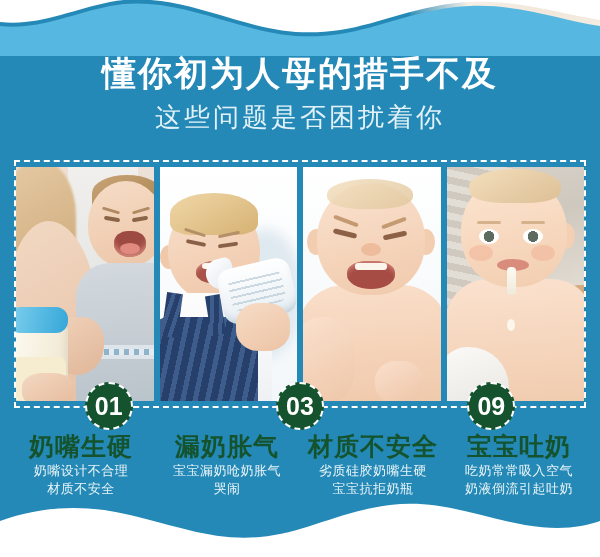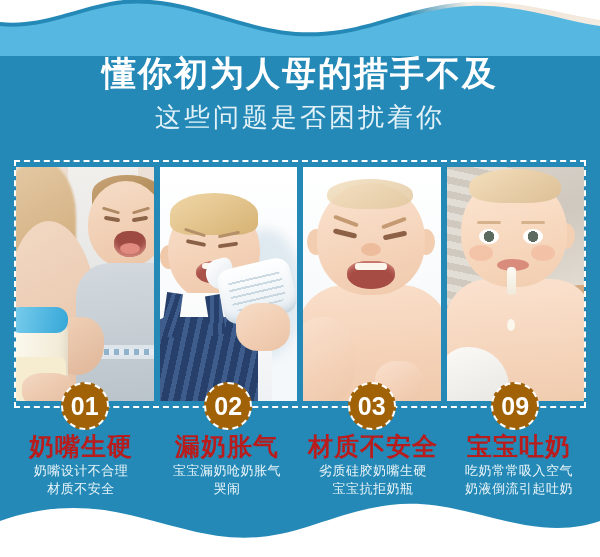--- a/index.html
+++ b/index.html
@@ -171,33 +171,33 @@
   .p4-shoulder{position:absolute;left:104px;top:118px;width:56px;height:74px;border-radius:50% 40% 30% 40%;
     background:linear-gradient(150deg,#d8b089,#c09367);}
   .p4-cloth{position:absolute;left:-8px;top:180px;width:70px;height:60px;border-radius:28px 40px 0 0;
     background:linear-gradient(160deg,#fbfaf7,#e8e6e1);}
 
   
   .num-circles{position:absolute;left:16px;top:382px;width:568px;height:52px;display:flex;gap:6px;}
   .num-cell{flex:1 1 0;display:flex;justify-content:center;}
   .circle{
     width:48px;height:48px;border-radius:50%;
-    background:#a16207;border:2px dashed #ffffff;box-sizing:border-box;
+    background:#14532d;border:2px dashed #ffffff;box-sizing:border-box;
     display:flex;align-items:center;justify-content:center;
     color:#ffffff;font-size:25px;font-weight:bold;letter-spacing:0px;line-height:1;
   }
 
   
   .caption-row{
     position:absolute;left:10px;top:430px;width:580px;height:90px;
     display:flex;gap:4px;
   }
   .cap-cell{flex:1 1 0;text-align:center;}
   .cap-title{
-    font-size:25px;font-weight:bold;color:#b91c1c;line-height:32px;letter-spacing:1px;
+    font-size:25px;font-weight:bold;color:#14532d;line-height:32px;letter-spacing:1px;
     white-space:nowrap;
   }
   .cap-lines{margin-top:0;}
   .cap-line{font-size:13px;color:#e9f4f9;line-height:18px;letter-spacing:.5px;white-space:nowrap;}
 </style>
 </head>
 <body>
 
 <div id="poster">
 
@@ -310,23 +310,20 @@
       </div>
     </div>
 
   </div>
 
   <div class="num-circles">
     <div class="num-cell">
       <div class="circle">01</div>
     </div>
     <div class="num-cell">
-      <div class="circle">02</div>
-    </div>
-    <div class="num-cell">
       <div class="circle">03</div>
     </div>
     <div class="num-cell">
       <div class="circle">09</div>
     </div>
   </div>
 
   <div class="caption-row">
     <div class="cap-cell">
       <div class="cap-title">奶嘴生硬</div>

